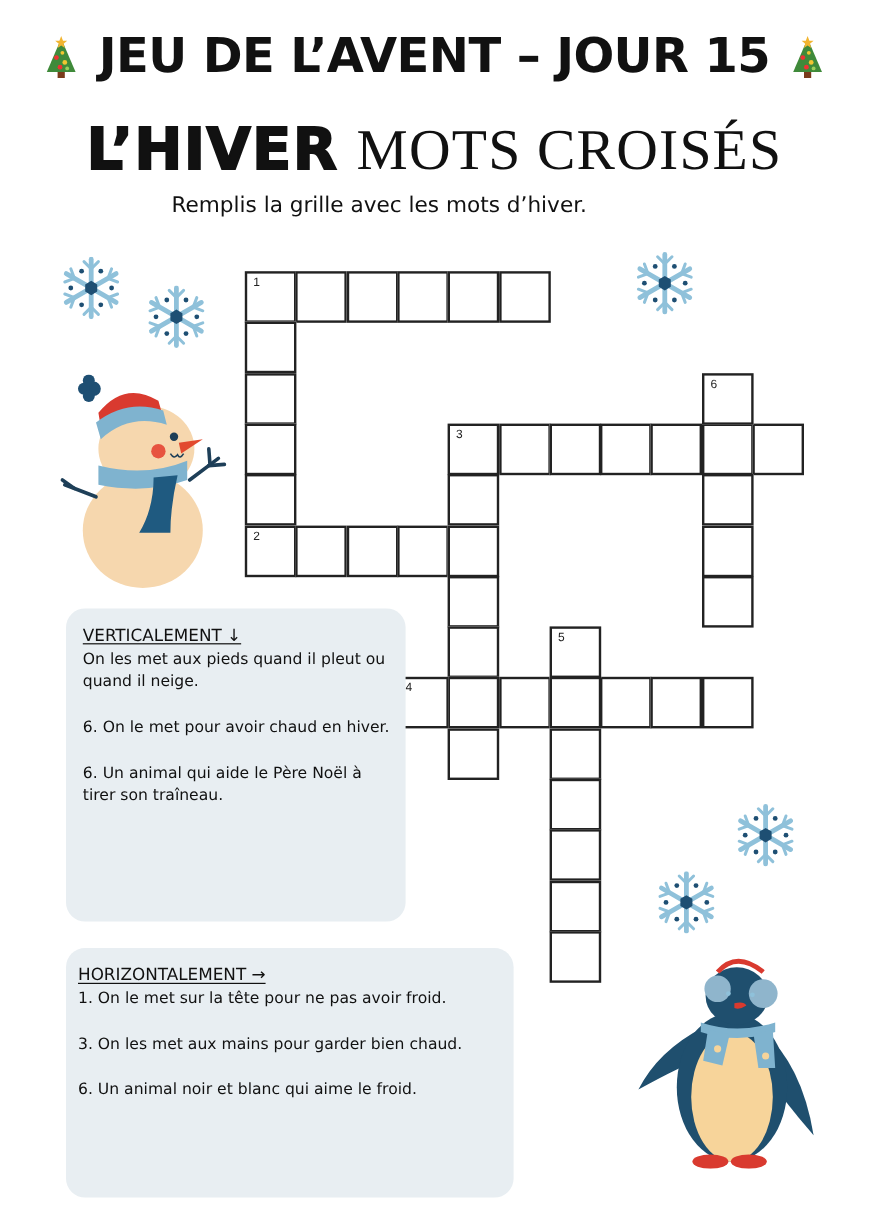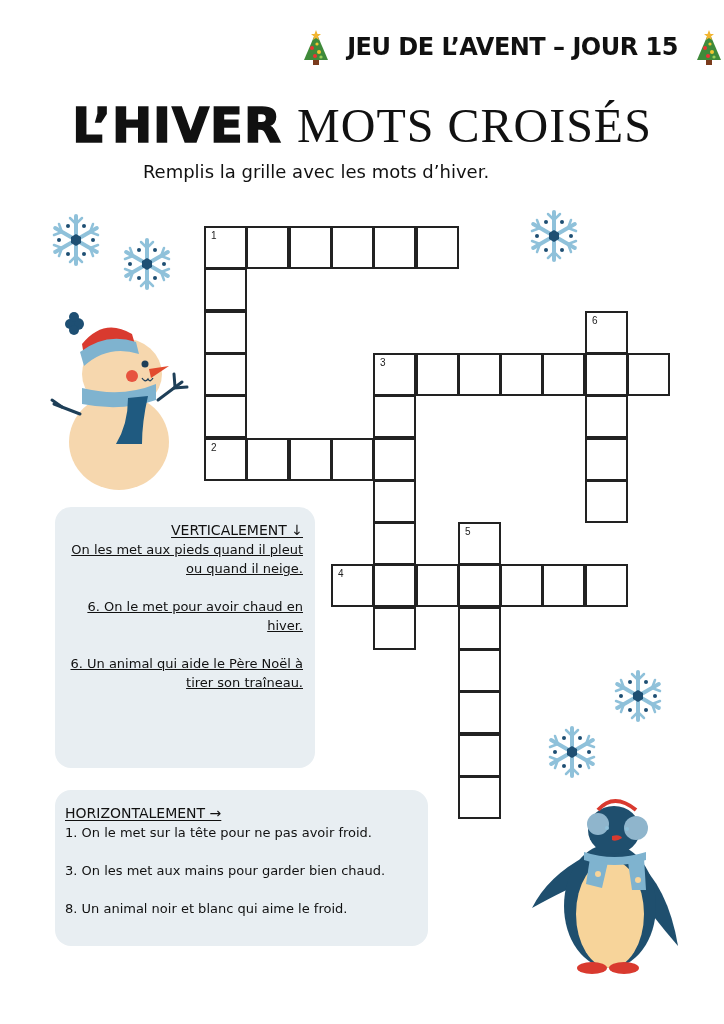--- a/index.html
+++ b/index.html
@@ -1,23 +1,23 @@
 <!DOCTYPE html>
 <html><head>
   <meta charset="utf-8">
   <style>
     * { box-sizing: border-box; margin: 0; padding: 0; }
     html, body { width: 724px; height: 1024px; background: #ffffff; overflow: hidden; }
     body { position: relative; font-family: "DejaVu Sans", sans-serif; color: #111; }
 
     .top-title {
       position: absolute; left: 0; top: 22px; width: 724px; text-align: center;
-      font-family: "DejaVu Sans", sans-serif; font-weight: bold; font-size: 24px;
+      font-family: "DejaVu Sans", sans-serif; font-weight: bold; font-size: 40px;
       letter-spacing: -0.5px; line-height: 50px; color: #111;
-      display: flex; justify-content: flex-end; align-items: center; gap: 16px;
+      display: flex; justify-content: center; align-items: center; gap: 16px;
     }
     .tree { width: 30px; height: 38px; display: inline-block; }
 
     .main-title {
       position: absolute; left: 0; top: 96px; width: 724px; text-align: center;
       font-size: 48px; line-height: 58px; color: #111; white-space: nowrap;
     }
     .main-title .bold { font-family: "DejaVu Sans", sans-serif; font-weight: 900; letter-spacing: 1px;
       -webkit-text-stroke: 1.5px #111; }
     .main-title .light { font-family: Liberation Serif, serif; font-weight: normal; letter-spacing: 1px; }
@@ -38,23 +38,23 @@
     }
 
     .clue-box {
       position: absolute; background: #e8eef2; border-radius: 16px;
       font-size: 13px; line-height: 19px; color: #111;
     }
     .clue-box .heading {
       text-decoration: underline; text-underline-offset: 2px; font-size: 14px; display: block;
     }
     .clue-box .clue { display: block; }
-    .vert-box { left: 55px; top: 507px; width: 260px; height: 261px; padding: 14px 12px 10px 14px; text-align: right; }
-    .horiz-box { left: 55px; top: 790px; width: 373px; height: 156px; padding: 14px 12px 10px 10px; }
-    .vert-box .clue { margin-bottom: 19px; text-decoration: underline; }
+    .vert-box { left: 55px; top: 507px; width: 283px; height: 261px; padding: 14px 12px 10px 14px; }
+    .horiz-box { left: 55px; top: 790px; width: 373px; height: 208px; padding: 14px 12px 10px 10px; }
+    .vert-box .clue { margin-bottom: 19px; }
     .horiz-box .clue { margin-bottom: 19px; }
 
     .deco { position: absolute; }
   </style>
 </head>
 <body>
 
 <div class="top-title">
   <svg class="tree" viewBox="0 0 30 38">
     <polygon points="15,4 3,32 27,32" fill="#3f8a3a"></polygon>
@@ -148,21 +148,21 @@
   <span class="heading">VERTICALEMENT ↓</span>
   <span class="clue">On les met aux pieds quand il pleut ou quand il neige.</span>
   <span class="clue"> 6. On le met pour avoir chaud en hiver.</span>
   <span class="clue"> 6. Un animal qui aide le Père Noël à tirer son traîneau.</span>
 </div>
 
 <div class="clue-box horiz-box">
   <span class="heading">HORIZONTALEMENT →</span>
   <span class="clue">1. On le met sur la tête pour ne pas avoir froid.</span>
   <span class="clue">3. On les met aux mains pour garder bien chaud.</span>
-  <span class="clue">8. Un animal noir et blanc qui aime le froid.</span>
+  <span class="clue">6. Un animal noir et blanc qui aime le froid.</span>
 </div>
 
 <svg width="0" height="0" style="position:absolute">
   <defs>
     <g id="flake">
       <g stroke="#8fc1da" stroke-width="4" stroke-linecap="round" fill="none">
         <line x1="26" y1="2" x2="26" y2="50"></line>
         <line x1="5.2" y1="14" x2="46.8" y2="38"></line>
         <line x1="5.2" y1="38" x2="46.8" y2="14"></line>
       </g>

